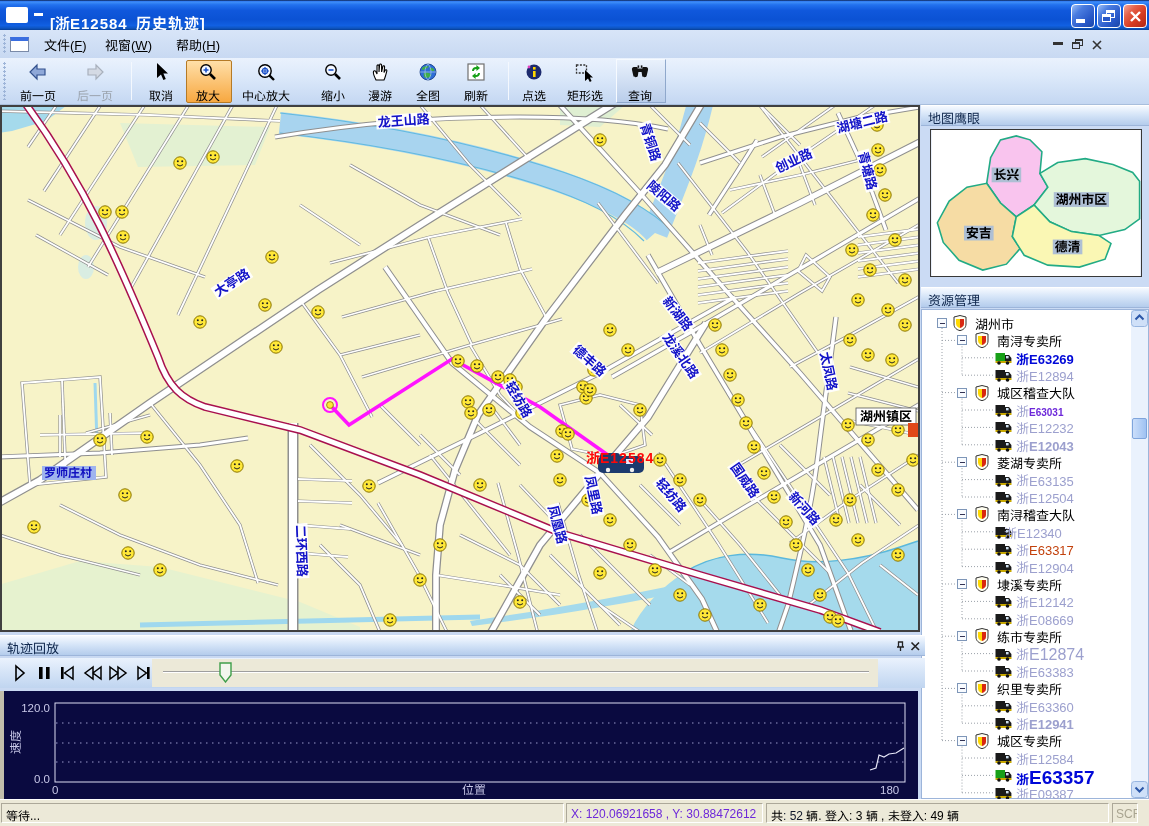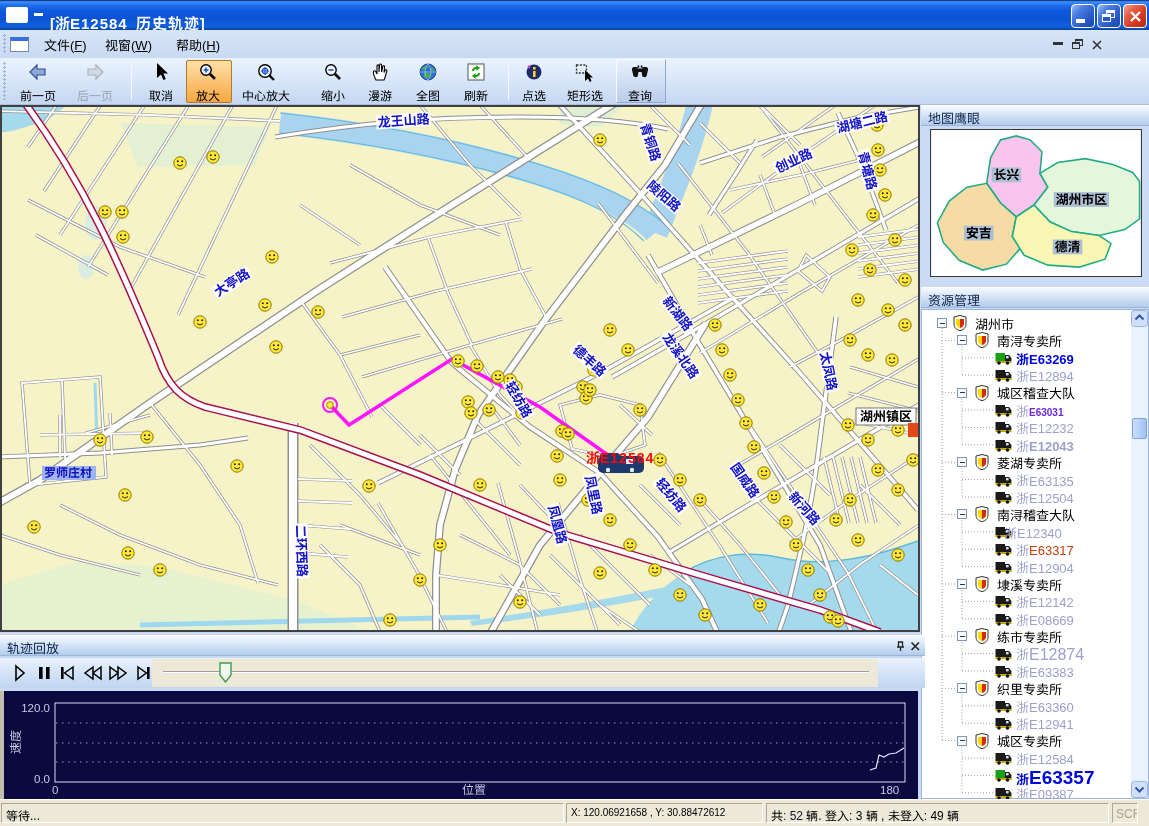--- a/index.html
+++ b/index.html
@@ -1281,21 +1281,21 @@
     <path d="M10 3 h4 l2.4 3 v3 h-6.4 z" fill="#1a1a1a"></path>
     <rect x="0.5" y="9" width="16" height="2" fill="#c8a800"></rect>
     <circle cx="4" cy="11" r="1.8" fill="#111"></circle>
     <circle cx="12.5" cy="11" r="1.8" fill="#111"></circle>
     <rect x="11" y="4" width="2.6" height="2.4" fill="#cfe0f0"></rect>
   </svg>
 <div class="abs" style="left:1016px;top:715.2px;white-space:nowrap"><svg class="zht" width="13.0" height="13" style="vertical-align:-1.8px" viewBox="0 -11.18 13.0 13">
       <g transform="translate(0 0) scale(0.013 -0.013)" fill="#9ca0ce">
         <use href="#gR6d59" x="0"></use>
       </g>
-    </svg><span style="font-size:13px;color:#9ca0ce;font-weight:normal">E12941</span></div>
+    </svg><span style="font-size:13px;color:#9ca0ce;font-weight:bold">E12941</span></div>
 <div class="abs" style="left:957px;top:735.5999999999999px;width:10px;height:10px;background:#f8fbff;border:1px solid #7e96b8">
     <div class="abs" style="left:1.5px;top:3.5px;width:5px;height:1.2px;background:#335"></div>
   </div>
 <svg class="abs" style="left:975px;top:732.5999999999999px" width="14" height="16" viewBox="0 0 14 16">
     <path d="M1 2 L7 0.5 L13 2 L13 9 C13 13 10 15 7 15.6 C4 15 1 13 1 9 Z" fill="#fffef0" stroke="#333" stroke-width="1"></path>
     <path d="M3 4 h4 v9 C5 12.6 3 11 3 8.6 Z" fill="#ffd800"></path>
     <path d="M7 4 h4 v5 C11 11 9 12.6 7 13 Z" fill="#d82810"></path>
   </svg>
 <div class="abs" style="left:997px;top:732.5999999999999px"><svg class="zht" width="65.0" height="13" style="vertical-align:-1.8px" viewBox="0 -11.18 65.0 13">
       <g transform="translate(0 0) scale(0.013 -0.013)" fill="#000">
@@ -1412,21 +1412,21 @@
 <div class="abs" style="left:0;top:799px;width:1149px;height:27px;background:#ece9d8;border-top:1px solid #fff"></div>
 <div class="abs" style="left:1px;top:803px;width:563px;height:20px;border:1px solid;border-color:#aca899 #fff #fff #aca899;overflow:hidden;white-space:nowrap">
     <div class="abs" style="left:4px;top:2px"><svg class="zht" width="24.0" height="12" style="vertical-align:-1.7px" viewBox="0 -10.32 24.0 12">
         <g transform="translate(0 0) scale(0.012 -0.012)" fill="#000">
           <use href="#gR7b49" x="0"></use>
           <use href="#gR5f85" x="1000"></use>
         </g>
       </svg><span style="font-size:12px">...</span></div>
   </div>
 <div class="abs" style="left:566px;top:803px;width:197px;height:20px;border:1px solid;border-color:#aca899 #fff #fff #aca899;overflow:hidden;white-space:nowrap">
-    <div class="abs" style="left:4px;top:3px;font-size:10px;color:#000000">X: 120.06921658 , Y: 30.88472612</div>
+    <div class="abs" style="left:4px;top:3px;font-size:12px;color:#6d28d9">X: 120.06921658 , Y: 30.88472612</div>
   </div>
 <div class="abs" style="left:766px;top:803px;width:343px;height:20px;border:1px solid;border-color:#aca899 #fff #fff #aca899;overflow:hidden;white-space:nowrap">
     <div class="abs" style="left:4px;top:2px"><svg class="zht" width="12.0" height="12" style="vertical-align:-1.7px" viewBox="0 -10.32 12.0 12">
         <g transform="translate(0 0) scale(0.012 -0.012)" fill="#000">
           <use href="#gR5171" x="0"></use>
         </g>
       </svg><span style="font-size:12px;color:#0f172a">: 52 </span><svg class="zht" width="12.0" height="12" style="vertical-align:-1.7px" viewBox="0 -10.32 12.0 12">
         <g transform="translate(0 0) scale(0.012 -0.012)" fill="#000">
           <use href="#gR8f86" x="0"></use>
         </g>

